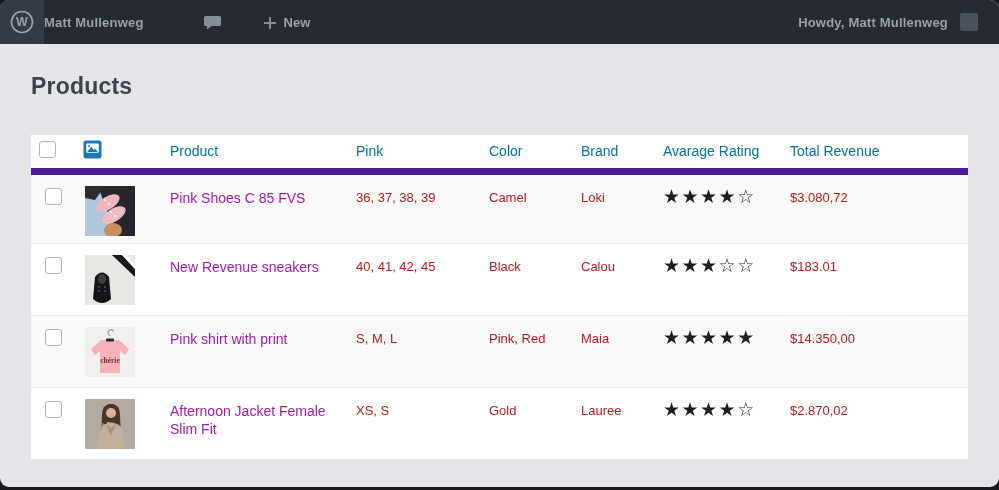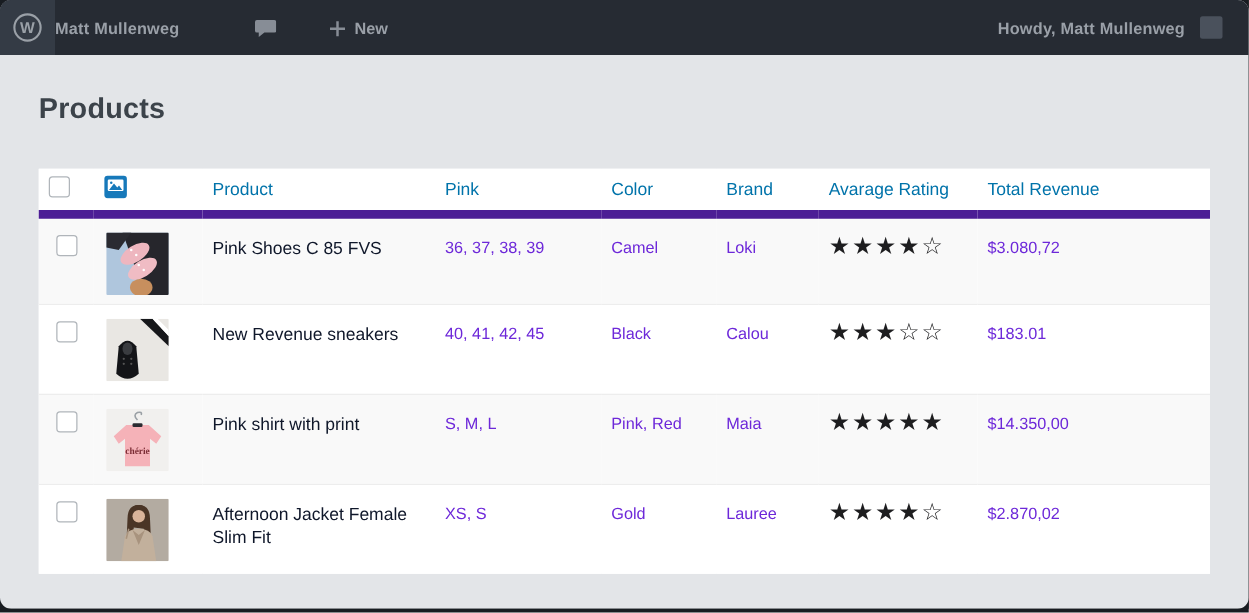--- a/index.html
+++ b/index.html
@@ -72,28 +72,28 @@
     background: #fff;
     cursor: pointer;
   }
   .products-table tbody tr:nth-child(odd)  { background: #f9f9f9; }
   .products-table tbody tr:nth-child(even) { background: #ffffff; }
   .products-table tbody tr + tr td { border-top: 1px solid #ededed; }
   .products-table td {
     height: 72px;
     vertical-align: top;
     font-size: 13px;
-    color: #6d28d9;
+    color: #b91c1c;
     padding: 15px 8px 0 8px;
   }
   th.col-check, td.col-check { padding-left: 14px; padding-right: 0; }
   td.col-check { padding-top: 13px; }
   th.col-img { padding-left: 16px; padding-right: 0; }
   td.col-img { padding: 11px 0 0 10px; }
-  td.cell-product { color: #0f172a; font-size: 14px; padding-top: 14px; line-height: 1.35; }
+  td.cell-product { color: #a21caf; font-size: 14px; padding-top: 14px; line-height: 1.35; }
   td.cell-rating { padding-top: 10px; font-size: 19px; color: #1d1d1f; letter-spacing: 1.5px; white-space: nowrap; }
 
   .checkbox {
     display: inline-block;
     width: 17px; height: 17px;
     background: #fff;
     border: 1px solid #b0b5ba;
     border-radius: 3px;
     cursor: pointer;
   }

